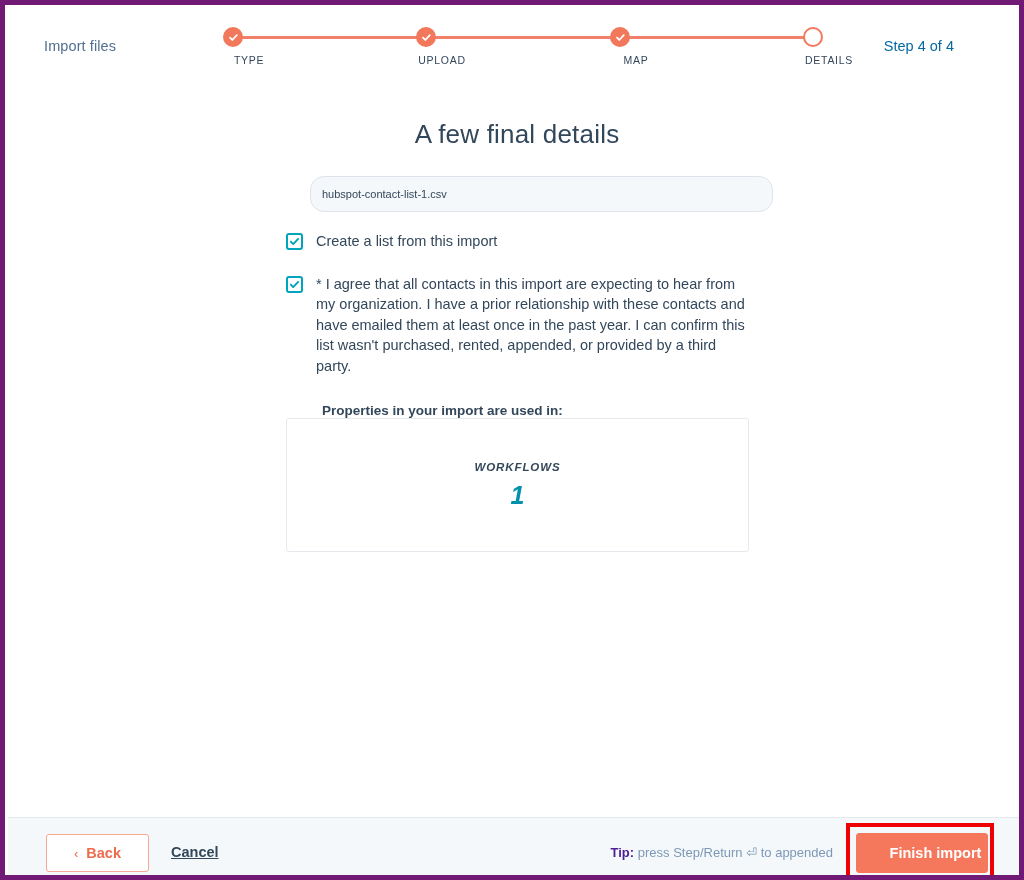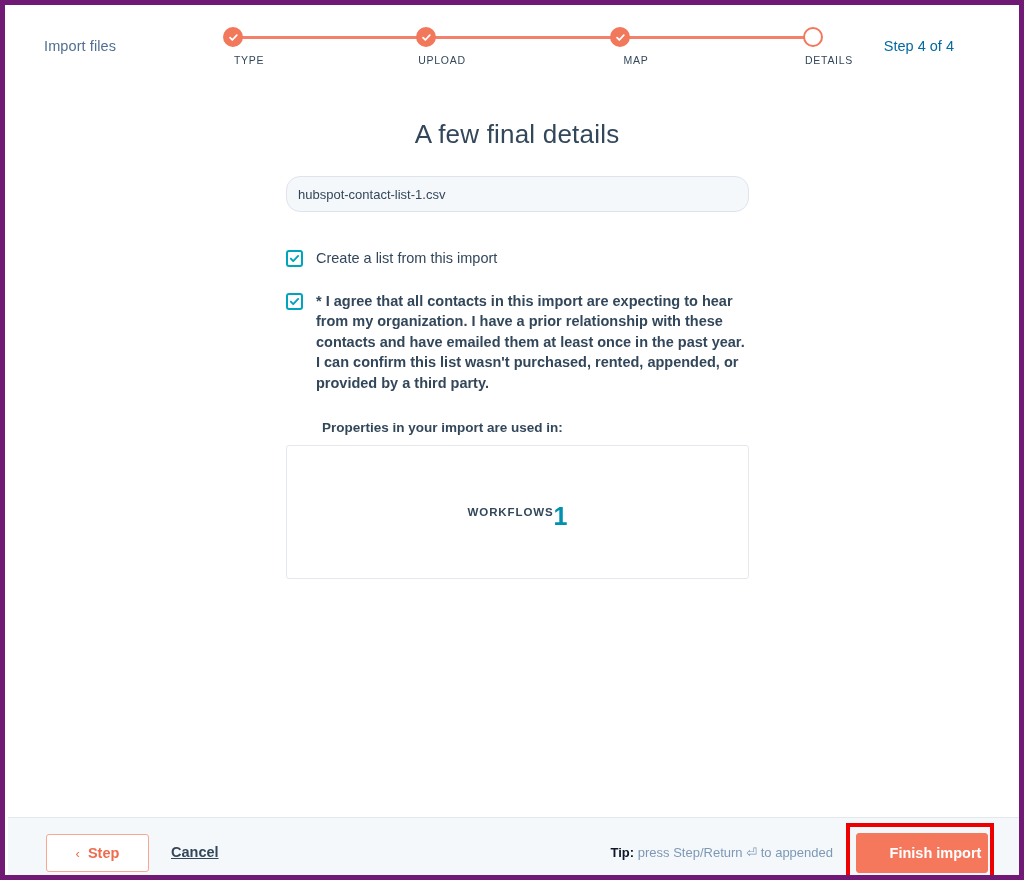--- a/index.html
+++ b/index.html
@@ -144,33 +144,34 @@
   }
   .text-input {
     box-sizing: border-box;
     width: 463px;
     height: 36px;
     background: #f5f8fa;
     border: 1px solid #dfe3eb;
     border-radius: 14px;
     padding: 0 11px;
     font-family: "Liberation Sans", sans-serif;
-    font-size: 13px;
+    font-size: 11px;
     color: #33475b;
     outline: none;
     display: flex;
     align-items: center;
+    margin-left: 24px;
   }
 
   .check-row {
     display: flex;
     align-items: flex-start;
-    margin-top: 36px;
-  }
-  .check-row.second { margin-top: 22px; font-weight: bold; }
+    margin-top: 19px;
+  }
+  .check-row.second { margin-top: 22px; }
   .checkbox {
     flex: 0 0 auto;
     width: 17px;
     height: 17px;
     box-sizing: border-box;
     border: 2px solid #00a4bd;
     border-radius: 3px;
     background: #ffffff;
     margin-top: 2px;
     display: flex;
@@ -188,30 +189,30 @@
 
   .props-label {
     margin-top: 27px;
     font-size: 13.5px;
     font-weight: bold;
     color: #33475b;
     margin-left: 36px;
   }
   .props-card {
     box-sizing: border-box;
-    margin-top: 10px;
     width: 463px;
     height: 134px;
     border: 1px solid #e5e8ec;
     border-radius: 3px;
     background: #ffffff;
     display: flex;
-    flex-direction: row;
+    flex-direction: column;
     align-items: center;
     justify-content: center;
+    font-style: italic;
   }
   .props-card-title {
     font-size: 11.5px;
     font-weight: bold;
     letter-spacing: .9px;
     color: #33475b;
   }
   .props-card-value {
     margin-top: 8px;
     font-size: 25px;
@@ -262,21 +263,21 @@
     text-align: center;
   }
   .tip {
     position: absolute;
     right: 193px;
     top: 27px;
     font-size: 13px;
     color: #7c98b6;
     white-space: nowrap;
   }
-  .tip b { color: #0f172a; }
+  .tip b { color: #4c1d95; }
   .tip .enter-glyph { font-size: 13px; }
 
   .finish-wrap {
     position: absolute;
     left: 841px;
     top: 818px;
     width: 148px;
     height: 56px;
     box-sizing: border-box;
     border: 4px solid #ee0000;
@@ -383,21 +384,21 @@
         <div class="props-card-value">1</div>
       </div>
 
     </div>
   </div>
 
   <div class="footer">
 
     <div class="btn-back">
       <span class="chev">‹</span>
-      <span>Step</span>
+      <span>Back</span>
     </div>
 
     <div class="link-cancel">Cancel</div>
 
     <div class="tip">
       <b>Tip:</b>
       <span>press Step/Return</span>
       <span class="enter-glyph">⏎</span>
       <span>to appended</span>
     </div>

